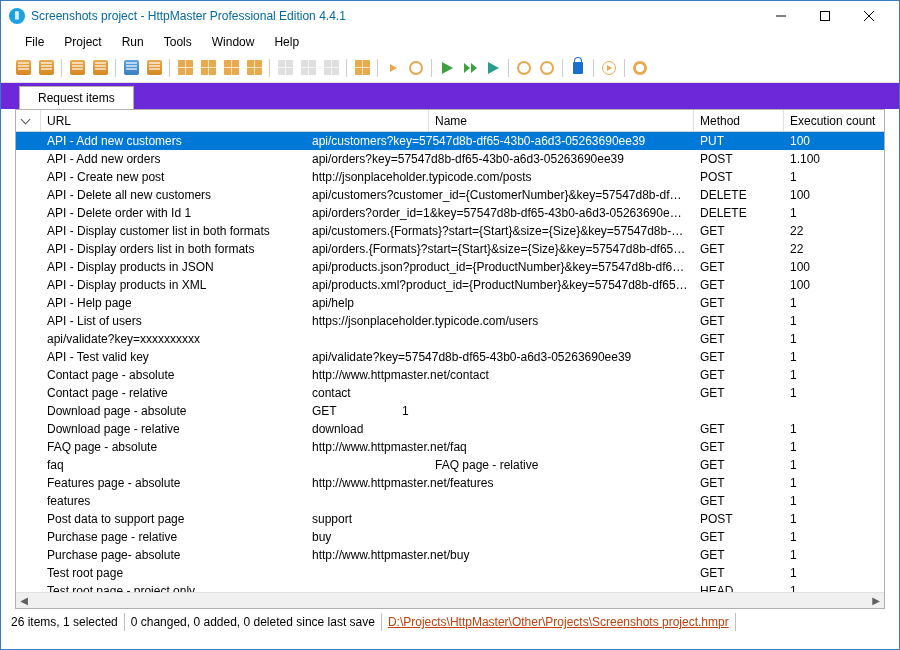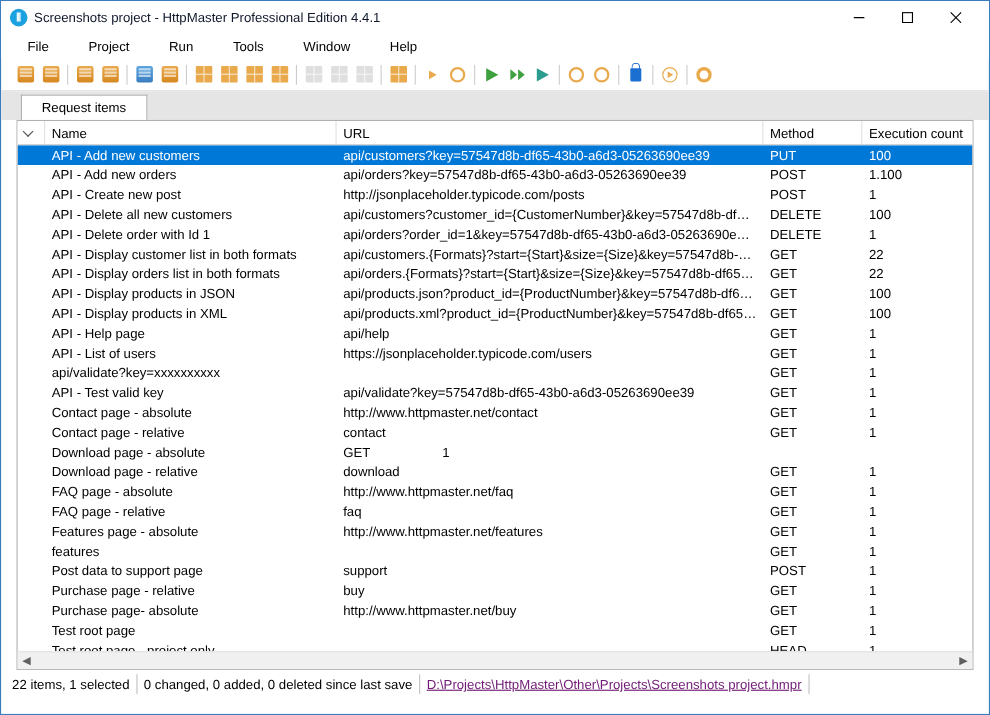--- a/index.html
+++ b/index.html
@@ -1,23 +1,23 @@
 <!DOCTYPE html>
 <html><head>
 <meta charset="utf-8">
 <style>
 * { margin:0; padding:0; box-sizing:border-box; font-family:"Segoe UI",Tahoma,sans-serif; font-size:12px; }
 body { width:900px; height:650px; background:#fff; border:1px solid #3a7dbf; overflow:hidden; position:relative; }
 .titlebar { height:30px; display:flex; align-items:center; padding:0 8px; background:#fff; }
 .titlebar .app-icon { width:16px; height:16px; background:#1ba0e0; border-radius:50%; margin-right:6px; display:flex; align-items:center; justify-content:center; color:#fff; font-size:10px; font-weight:bold; }
-.titlebar .title { flex:1; color:#0f172a; font-size:12px; }
+.titlebar .title { flex:1; color:#0369a1; font-size:12px; }
 .win-controls { display:flex; gap:0; }
 .win-btn { width:44px; height:30px; display:flex; align-items:center; justify-content:center; cursor:pointer; }
 .win-btn svg { width:10px; height:10px; }
-.menubar { height:22px; display:flex; align-items:center; padding:0 14px; gap:16px; background:#fff; }
+.menubar { height:22px; display:flex; align-items:center; padding:0 14px; gap:0; background:#fff; }
 .menubar .mitem { padding:3px 10px; cursor:pointer; }
 .toolbar { height:30px; display:flex; align-items:center; padding:0 12px; gap:3px; border-bottom:1px solid #e0e0e0; }
 .tbtn { width:20px; height:20px; display:flex; align-items:center; justify-content:center; cursor:pointer; }
 .tsep { width:1px; height:18px; background:#ccc; margin:0 2px; }
 .ico { width:15px; height:15px; display:inline-block; }
 .ico-doc { background:linear-gradient(#e9a94d,#d68820); border-radius:2px; position:relative; }
 .ico-doc::after { content:''; position:absolute; top:2px; left:2px; right:2px; height:2px; background:#fff; box-shadow:0 3px 0 #fff, 0 6px 0 #fff; opacity:.6; }
 .ico-doc.blue { background:linear-gradient(#5aa6e0,#3a7dbf); }
 .ico-grid { background:#e9a94d; position:relative; border-radius:1px; }
 .ico-grid::after { content:''; position:absolute; inset:0; background:linear-gradient(#fff,#fff) 50% 0/1px 100% no-repeat, linear-gradient(#fff,#fff) 0 50%/100% 1px no-repeat; opacity:.7; }
@@ -25,21 +25,21 @@
 .ico-ff { display:flex; gap:1px; }
 .ico-ff span { width:0; height:0; border-left:6px solid #3fa03f; border-top:5px solid transparent; border-bottom:5px solid transparent; }
 .ico-play-teal { width:0; height:0; border-left:11px solid #2a9d8f; border-top:6px solid transparent; border-bottom:6px solid transparent; }
 .ico-circ { width:14px; height:14px; border:2px solid #e9a94d; border-radius:50%; }
 .ico-lock { width:10px; height:12px; background:#1b6fd1; border-radius:1px; position:relative; }
 .ico-lock::before { content:''; position:absolute; top:-5px; left:1px; width:6px; height:6px; border:1.5px solid #1b6fd1; border-bottom:none; border-radius:4px 4px 0 0; }
 .ico-circplay { width:14px; height:14px; border:1.5px solid #e9a94d; border-radius:50%; display:flex; align-items:center; justify-content:center; }
 .ico-circplay::after { content:''; width:0; height:0; border-left:5px solid #e9a94d; border-top:3px solid transparent; border-bottom:3px solid transparent; margin-left:1px; }
 .ico-gear { width:14px; height:14px; background:#e9a94d; border-radius:50%; position:relative; }
 .ico-gear::after { content:''; position:absolute; inset:3px; background:#fff; border-radius:50%; }
-.tab-strip { height:26px; background:#e5e5e5; display:flex; align-items:flex-end; padding-left:18px; }
+.tab-strip { height:26px; background:#6d28d9; display:flex; align-items:flex-end; padding-left:18px; }
 .tab { background:#fff; border:1px solid #b0b0b0; border-bottom:none; padding:4px 18px; font-size:12px; }
 .grid-wrap { height:500px; display:flex; flex-direction:column; border:1px solid #b0b0b0; margin:0 14px 2px 14px; }
 .grid-head { display:flex; background:#fff; border-bottom:1px solid #d0d0d0; height:22px; }
 .gh { padding:3px 6px; border-right:1px solid #e0e0e0; display:flex; align-items:center; gap:4px; }
 .gh.c-ico{ width:25px; }
 .gh.c-name{ width:265px; }
 .gh.c-url{ flex:1; }
 .gh.c-method{ width:90px; }
 .gh.c-exec{ width:100px; border-right:none; }
 .chev { width:8px; height:8px; }
@@ -52,21 +52,21 @@
 .cell.c-name{ width:265px; display:flex; align-items:center; gap:4px; }
 .cell.c-url{ flex:1; }
 .cell.c-method{ width:90px; }
 .cell.c-exec{ width:100px; }
 .row-ico { width:15px; height:11px; background:#e9a94d; border-radius:1px; position:relative; flex-shrink:0; }
 .row-ico::after { content:''; position:absolute; top:2px; left:2px; right:2px; height:1px; background:#b66500; box-shadow:0 2px 0 #b66500,0 4px 0 #b66500; opacity:.8; }
 .scroll-track { height:16px; background:#f0f0f0; display:flex; align-items:center; justify-content:space-between; border-top:1px solid #e2e2e2; }
 .sarrow { width:16px; height:16px; display:flex; align-items:center; justify-content:center; cursor:pointer; color:#606060; font-size:10px; }
 .statusbar { height:22px; display:flex; align-items:center; padding:0 4px; gap:0; font-size:12px; }
 .sb-cell { padding:2px 6px; border-right:1px solid #c0c0c0; }
-.sb-link { color:#701a75; text-decoration:underline; cursor:pointer; }
+.sb-link { color:#c2410c; text-decoration:underline; cursor:pointer; }
 </style>
 </head>
 <body>
 
 <div class="titlebar">
   <div class="app-icon">⦀</div>
   <div class="title">Screenshots project - HttpMaster Professional Edition 4.4.1</div>
   <div class="win-controls">
     <div class="win-btn">
         <svg viewBox="0 0 10 10">
@@ -189,22 +189,22 @@
 
 <div class="tab-strip">
   <div class="tab">Request items</div>
 </div>
 
 <div class="grid-wrap">
   <div class="grid-head">
     <div class="gh c-ico">
         <span class="chev"></span>
       </div>
+    <div class="gh c-url">URL</div>
     <div class="gh c-name">Name</div>
-    <div class="gh c-url">URL</div>
     <div class="gh c-method">Method</div>
     <div class="gh c-exec">Execution count</div>
   </div>
   <div class="grid-body" id="grid-body">
       <div class="row sel">
         <div class="cell c-ico"><span class="row-ico"></span></div>
         <div class="cell c-name">API - Add new customers</div>
         <div class="cell c-url">api/customers?key=57547d8b-df65-43b0-a6d3-05263690ee39</div>
         <div class="cell c-method">PUT</div>
         <div class="cell c-exec">100</div>
@@ -321,22 +321,22 @@
       </div>
       <div class="row">
         <div class="cell c-ico"><span class="row-ico"></span></div>
         <div class="cell c-name">FAQ page - absolute</div>
         <div class="cell c-url">http://www.httpmaster.net/faq</div>
         <div class="cell c-method">GET</div>
         <div class="cell c-exec">1</div>
       </div>
       <div class="row">
         <div class="cell c-ico"><span class="row-ico"></span></div>
+        <div class="cell c-url">faq</div>
         <div class="cell c-name">FAQ page - relative</div>
-        <div class="cell c-url">faq</div>
         <div class="cell c-method">GET</div>
         <div class="cell c-exec">1</div>
       </div>
       <div class="row">
         <div class="cell c-ico"><span class="row-ico"></span></div>
         <div class="cell c-name">Features page - absolute</div>
         <div class="cell c-url">http://www.httpmaster.net/features</div>
         <div class="cell c-method">GET</div>
         <div class="cell c-exec">1</div>
       </div>
@@ -382,16 +382,16 @@
         <div class="cell c-exec">1</div>
       </div>
     </div>
   <div class="scroll-track">
     <div class="sarrow">◀</div>
     <div class="sarrow">▶</div>
   </div>
 </div>
 
 <div class="statusbar">
-  <div class="sb-cell">22 items, 1 selected</div>
+  <div class="sb-cell">26 items, 1 selected</div>
   <div class="sb-cell">0 changed, 0 added, 0 deleted since last save</div>
   <div class="sb-cell sb-link">D:\Projects\HttpMaster\Other\Projects\Screenshots project.hmpr</div>
 </div>
 
 </body></html>

